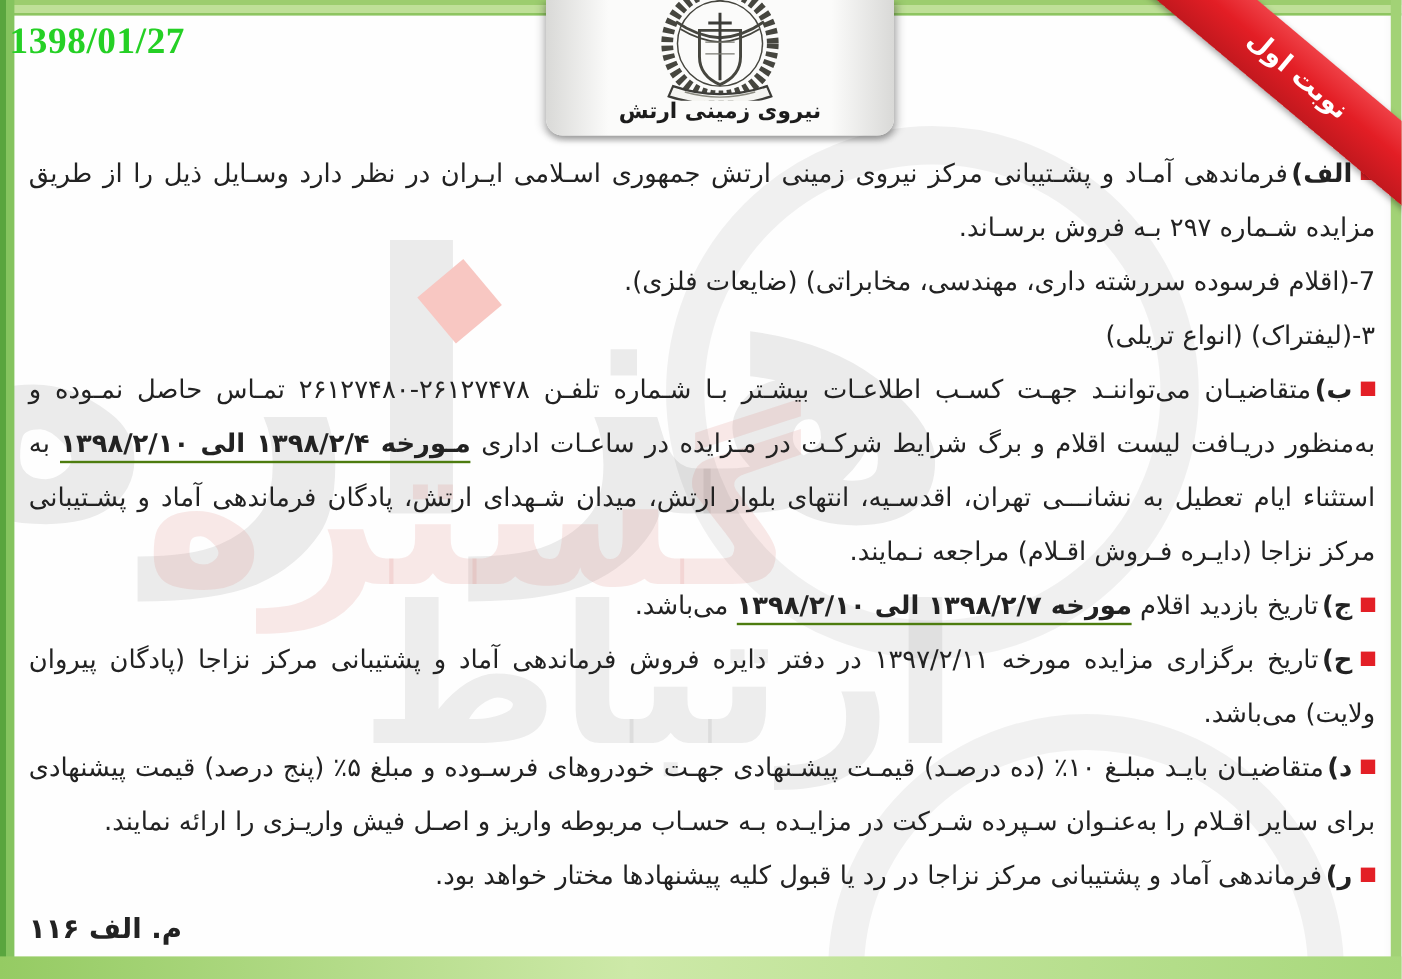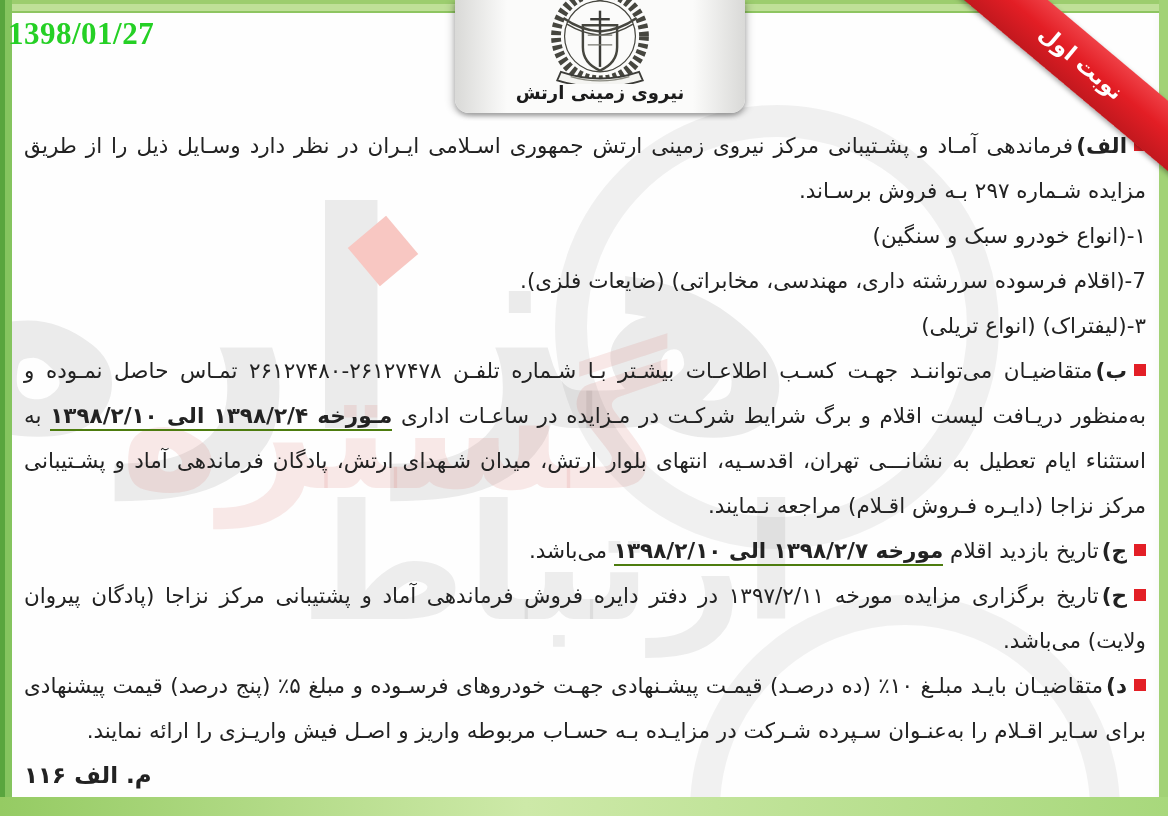--- a/index.html
+++ b/index.html
@@ -98,29 +98,29 @@
   </div>
 
   <div class="ribbon">
     <span>نوبت اول</span>
   </div>
 
   <div class="content">
 
     <p><span class="bullet"></span><span class="lbl">الف)</span><span>فرماندهی آمـاد و پشـتیبانی مرکز نیروی زمینی ارتش جمهوری اسـلامی ایـران در نظر دارد وسـایل ذیل را از طریق مزایده شـماره ۲۹۷ بـه فروش برسـاند.</span></p>
 
-    <p class="single">۱-(انواع خودرو سبک و سنگین)</p>
     <p class="single">7-(اقلام فرسوده سررشته داری، مهندسی، مخابراتی) (ضایعات فلزی).</p>
     <p class="single">۳-(لیفتراک) (انواع تریلی)</p>
 
     <p><span class="bullet"></span><span class="lbl">ب)</span><span>متقاضیـان می‌تواننـد جهـت کسـب اطلاعـات بیشـتر بـا شـماره تلفـن ۲۶۱۲۷۴۷۸-۲۶۱۲۷۴۸۰ تمـاس حاصل نمـوده و به‌منظور دریـافت لیست اقلام و برگ شرایط شرکـت در مـزایده در ساعـات اداری </span><span class="u">مـورخه ۱۳۹۸/۲/۴ الی ۱۳۹۸/۲/۱۰</span><span> به استثناء ایام تعطیل به نشانـــی تهران، اقدسـیه، انتهای بلوار ارتش، میدان شـهدای ارتش، پادگان فرماندهی آماد و پشـتیبانی مرکز نزاجا (دایـره فـروش اقـلام) مراجعه نـمایند.</span></p>
 
     <p><span class="bullet"></span><span class="lbl">ج)</span><span>تاریخ بازدید اقلام </span><span class="u">مورخه ۱۳۹۸/۲/۷ الی ۱۳۹۸/۲/۱۰</span><span> می‌باشد.</span></p>
 
     <p><span class="bullet"></span><span class="lbl">ح)</span><span>تاریخ برگزاری مزایده مورخه ۱۳۹۷/۲/۱۱ در دفتر دایره فروش فرماندهی آماد و پشتیبانی مرکز نزاجا (پادگان پیروان ولایت) می‌باشد.</span></p>
 
     <p><span class="bullet"></span><span class="lbl">د)</span><span>متقاضیـان بایـد مبلـغ ۱۰٪ (ده درصـد) قیمـت پیشـنهادی جهـت خودروهای فرسـوده و مبلغ ۵٪ (پنج درصد) قیمت پیشنهادی برای سـایر اقـلام را به‌عنـوان سـپرده شـرکت در مزایـده بـه حسـاب مربوطه واریز و اصـل فیش واریـزی را ارائه نمایند.</span></p>
 
+    <p><span class="bullet"></span><span class="lbl">ر)</span><span>فرماندهی آماد و پشتیبانی مرکز نزاجا در رد یا قبول کلیه پیشنهادها مختار خواهد بود.</span></p>
 
     <div class="footer-code">م. الف ۱۱۶</div>
   </div>
 
 </div>
 
 </body></html>

